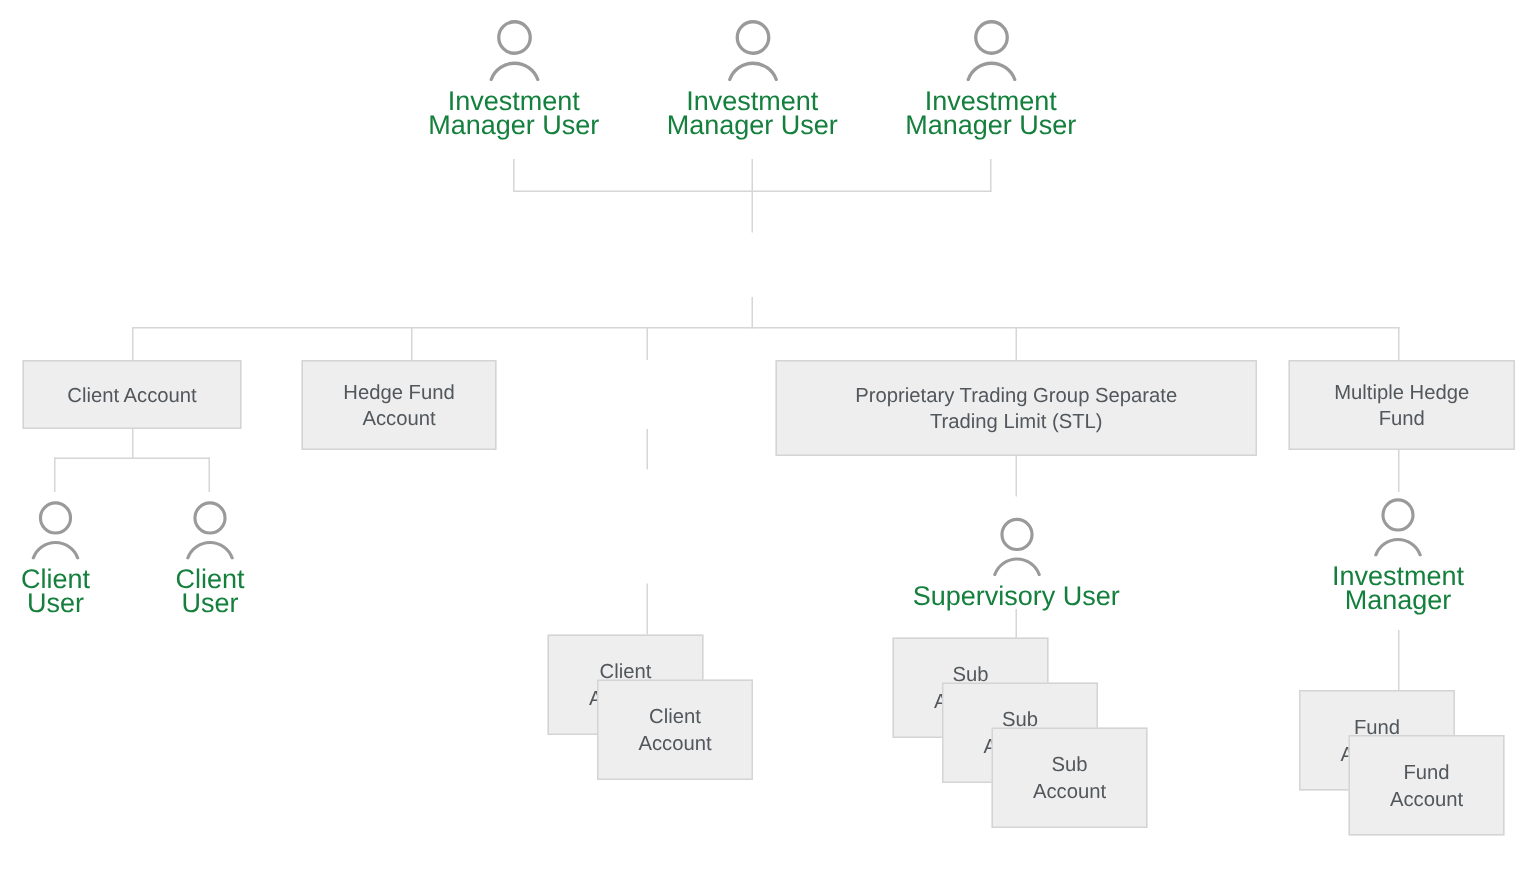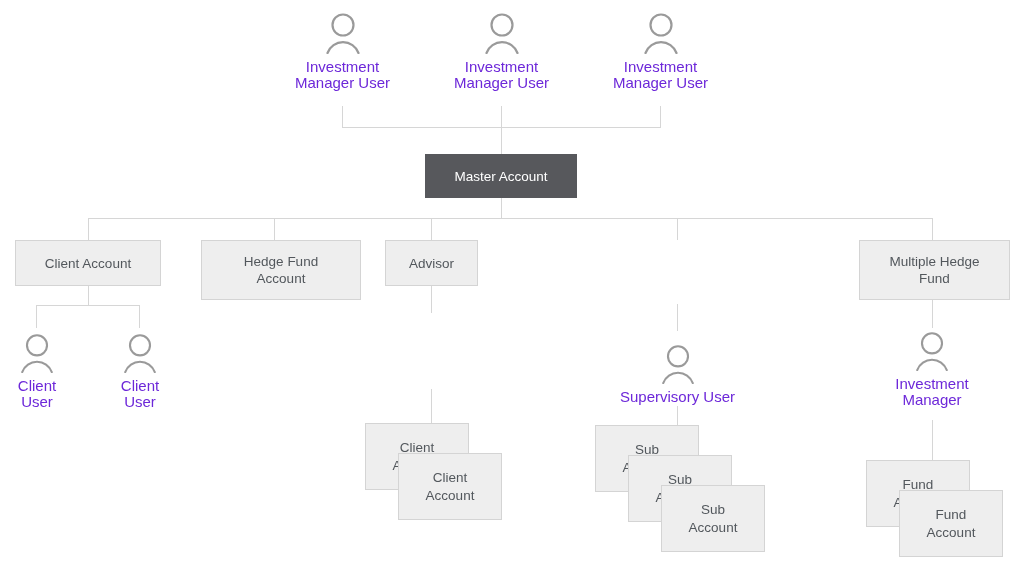--- a/index.html
+++ b/index.html
@@ -31,23 +31,23 @@
     position: absolute;
     text-align: center;
   }
   .person-icon {
     display: block;
     margin: 0 auto;
   }
   .person-label {
     display: block;
     margin-top: 5px;
-    font-size: 15px;
+    font-size: 18px;
     line-height: 16px;
-    color: #6d28d9;
+    color: #15803d;
     white-space: pre-line;
   }
 
   
   .node {
     position: absolute;
     box-sizing: border-box;
     display: flex;
     align-items: center;
     justify-content: center;
@@ -111,37 +111,37 @@
     <span class="person-label">Investment
 Manager User</span>
   </div>
 
   <div class="line v" style="left:342px; top:106px; height:22px;"></div>
   <div class="line v" style="left:501px; top:106px; height:22px;"></div>
   <div class="line v" style="left:660px; top:106px; height:22px;"></div>
   <div class="line h" style="left:342px; top:127px; width:319px;"></div>
   <div class="line v" style="left:501px; top:127px; height:28px;"></div>
 
-  <div class="node master" style="left:425px; top:154px; width:152px; height:44px;">Master Account</div>
 
   <div class="line v" style="left:501px; top:198px; height:21px;"></div>
   <div class="line h" style="left:88px; top:218px; width:845px;"></div>
   <div class="line v" style="left:88px; top:218px; height:22px;"></div>
   <div class="line v" style="left:274px; top:218px; height:22px;"></div>
   <div class="line v" style="left:431px; top:218px; height:22px;"></div>
   <div class="line v" style="left:677px; top:218px; height:22px;"></div>
   <div class="line v" style="left:932px; top:218px; height:22px;"></div>
 
   <div class="node" style="left:15px; top:240px; width:146px; height:46px;">Client Account</div>
 
-  <div class="node" style="left:201px; top:240px; width:160px; height:60px;">Hedge Fund
-Account</div>
-
-  <div class="node" style="left:385px; top:240px; width:93px; height:46px;">Advisor</div>
-
+  <div class="node" style="left:201px; top:240px; width:130px; height:60px;">Hedge Fund
+Account</div>
+
+
+  <div class="node" style="left:517px; top:240px; width:321px; height:64px;">Proprietary Trading Group Separate
+Trading Limit (STL)</div>
 
   <div class="node" style="left:859px; top:240px; width:151px; height:60px;">Multiple Hedge
 Fund</div>
 
   <div class="line v" style="left:88px; top:286px; height:20px;"></div>
   <div class="line h" style="left:36px; top:305px; width:104px;"></div>
   <div class="line v" style="left:36px; top:305px; height:23px;"></div>
   <div class="line v" style="left:139px; top:305px; height:23px;"></div>
 
   <div class="person" style="left:1px; top:331px; width:72px;">

